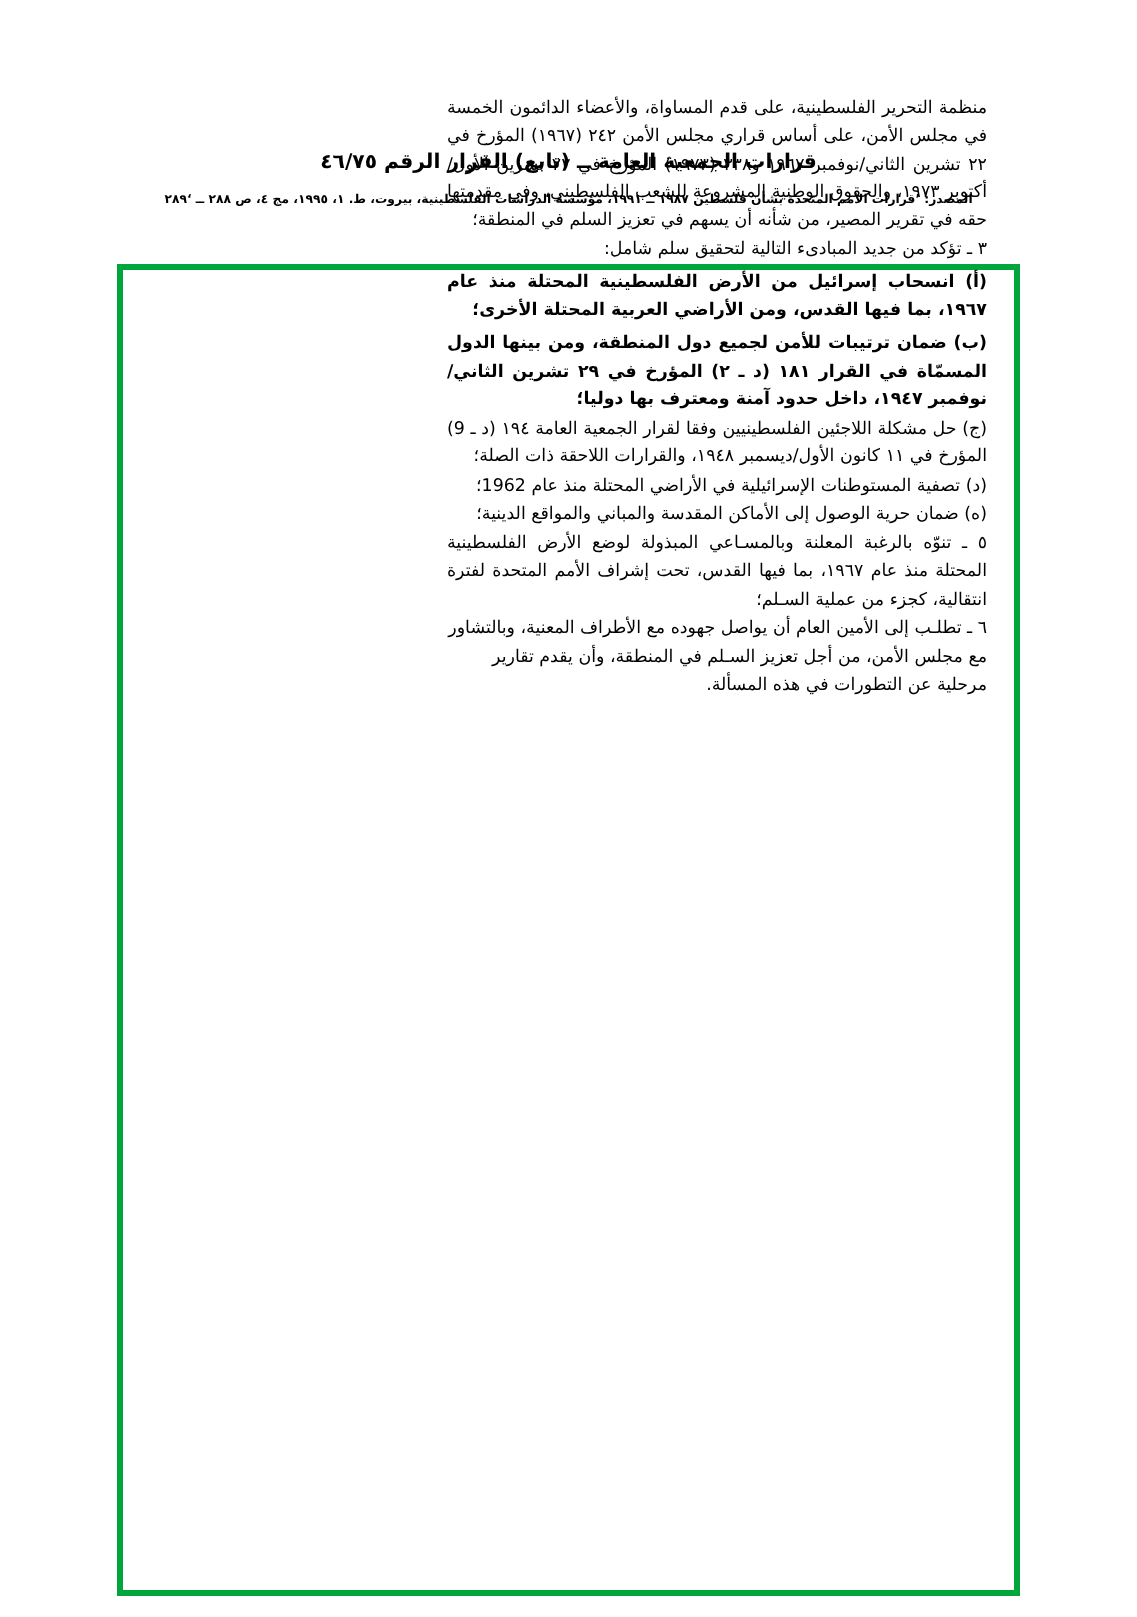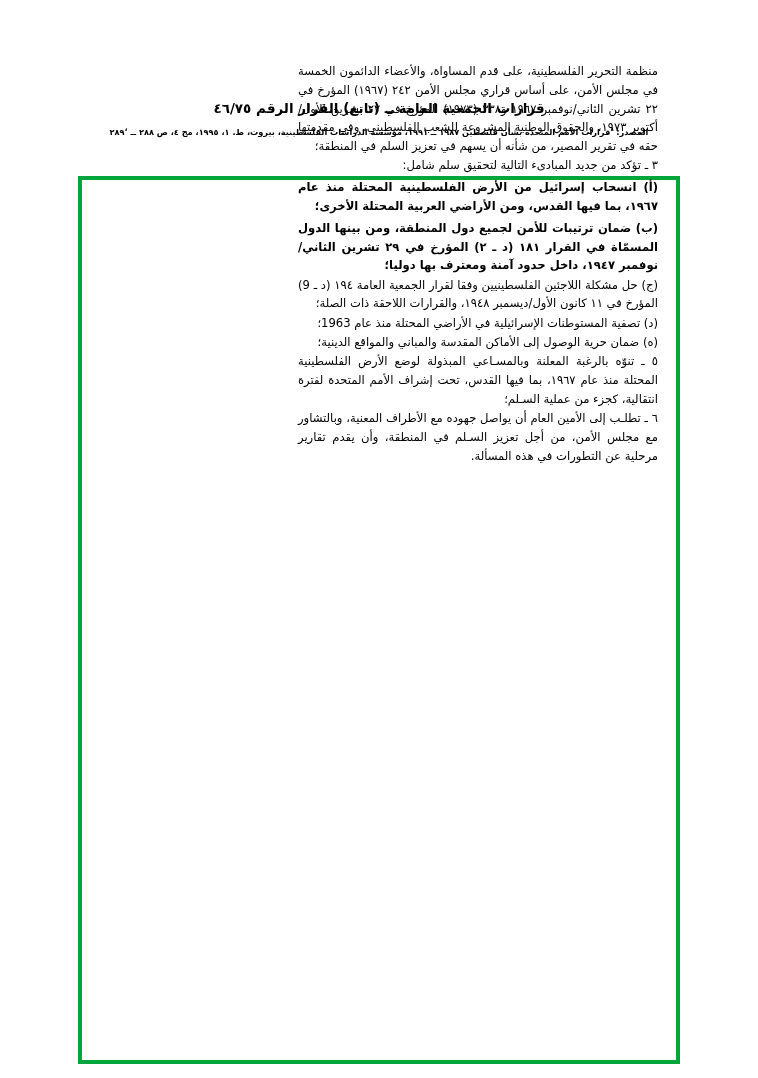--- a/index.html
+++ b/index.html
@@ -63,20 +63,21 @@
   }
   .content p {
     margin: 0 0 0.5px 0;
     text-align: justify;
   }
   .content p.indent-block {
     margin-top: 3px;
     font-weight: bold;
   }
   .content p.last-line {
+    text-align: right;
   }
   .page-number {
     position: absolute;
     bottom: 18px;
     left: 0;
     right: 0;
     text-align: center;
     font-size: 11px;
     font-weight: bold;
   }
@@ -92,21 +93,21 @@
   </div>
 
   <div class="frame"></div>
 
   <div class="content">
     <p>منظمة التحرير الفلسطينية، على قدم المساواة، والأعضاء الدائمون الخمسة في مجلس الأمن، على أساس قراري مجلس الأمن ٢٤٢ (١٩٦٧) المؤرخ في ٢٢ تشرين الثاني/نوفمبر ١٩٦٧ و٣٣٨ (١٩٧٣) المؤرخ في ٢٢ تشرين الأول/أكتوبر ١٩٧٣، والحقوق الوطنية المشروعة للشعب الفلسطيني، وفي مقدمتها حقه في تقرير المصير، من شأنه أن يسهم في تعزيز السلم في المنطقة؛</p>
     <p>٣ ـ تؤكد من جديد المبادىء التالية لتحقيق سلم شامل:</p>
     <p class="indent-block">(أ) انسحاب إسرائيل من الأرض الفلسطينية المحتلة منذ عام ١٩٦٧، بما فيها القدس، ومن الأراضي العربية المحتلة الأخرى؛</p>
     <p class="indent-block">(ب) ضمان ترتيبات للأمن لجميع دول المنطقة، ومن بينها الدول المسمّاة في القرار ١٨١ (د ـ ٢) المؤرخ في ٢٩ تشرين الثاني/نوفمبر ١٩٤٧، داخل حدود آمنة ومعترف بها دوليا؛</p>
     <p>(ج) حل مشكلة اللاجئين الفلسطينيين وفقا لقرار الجمعية العامة ١٩٤ (د ـ 9) المؤرخ في ١١ كانون الأول/ديسمبر ١٩٤٨، والقرارات اللاحقة ذات الصلة؛</p>
-    <p>(د) تصفية المستوطنات الإسرائيلية في الأراضي المحتلة منذ عام 1963؛</p>
+    <p>(د) تصفية المستوطنات الإسرائيلية في الأراضي المحتلة منذ عام 1962؛</p>
     <p>(ه) ضمان حرية الوصول إلى الأماكن المقدسة والمباني والمواقع الدينية؛</p>
     <p>٥ ـ تنوّه بالرغبة المعلنة وبالمسـاعي المبذولة لوضع الأرض الفلسطينية المحتلة منذ عام ١٩٦٧، بما فيها القدس، تحت إشراف الأمم المتحدة لفترة انتقالية، كجزء من عملية السـلم؛</p>
     <p class="last-line">٦ ـ تطلـب إلى الأمين العام أن يواصل جهوده مع الأطراف المعنية، وبالتشاور مع مجلس الأمن، من أجل تعزيز السـلم في المنطقة، وأن يقدم تقارير مرحلية عن التطورات في هذه المسألة.</p>
   </div>
 
   <div class="page-number">٢</div>
 
 </div>
 
 </body></html>

